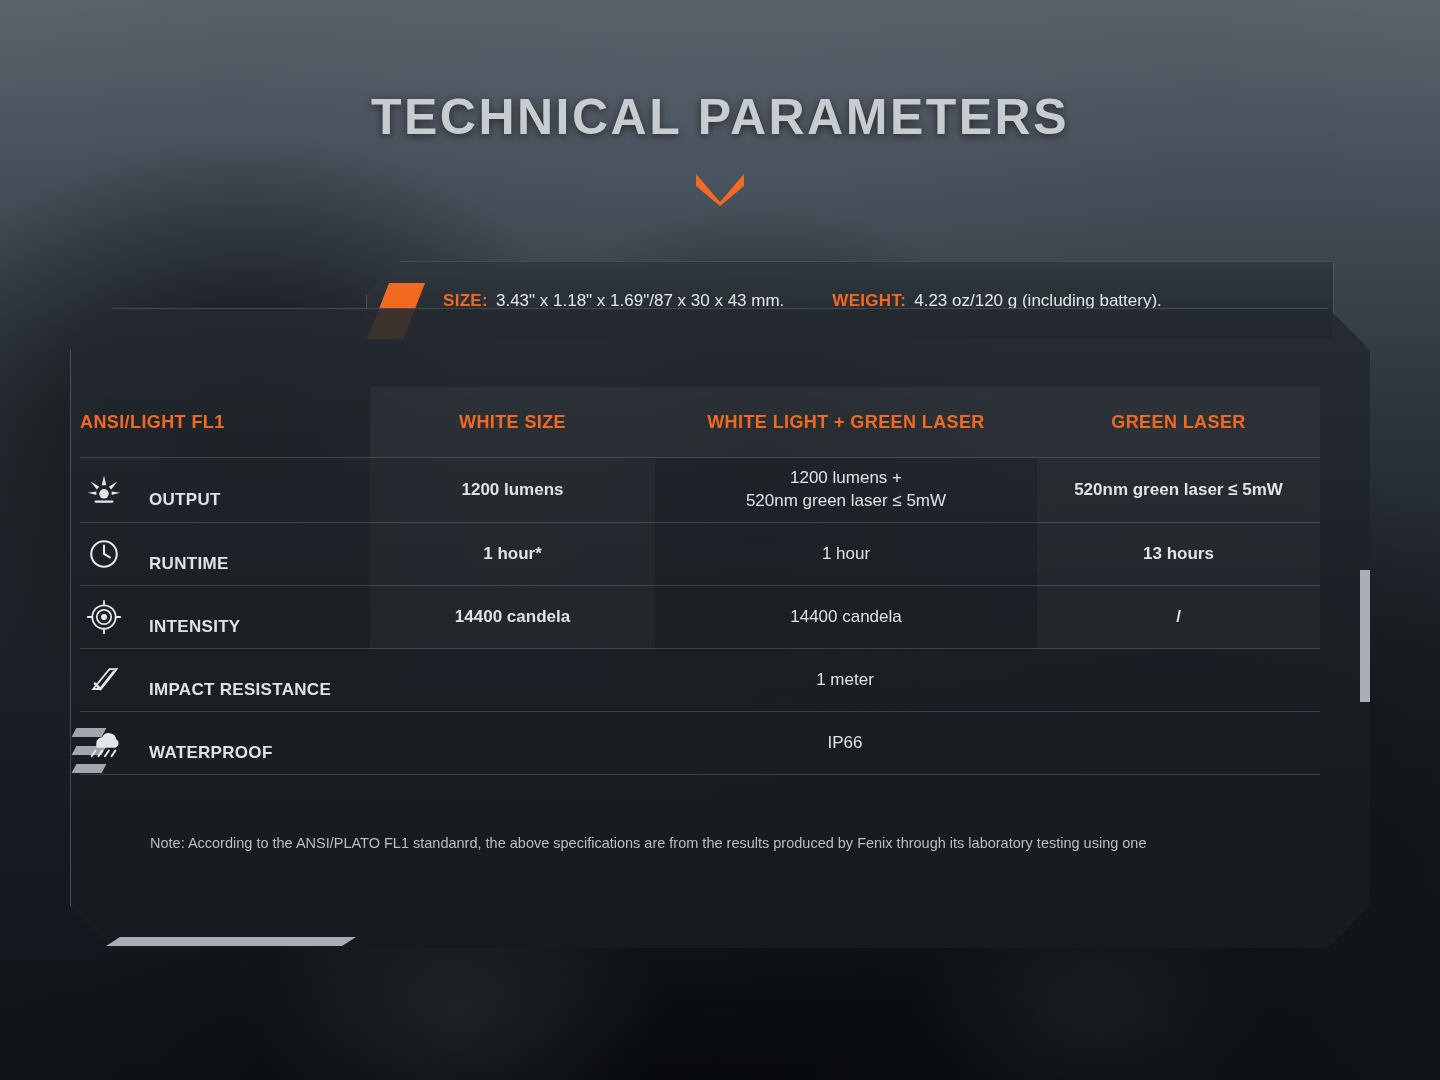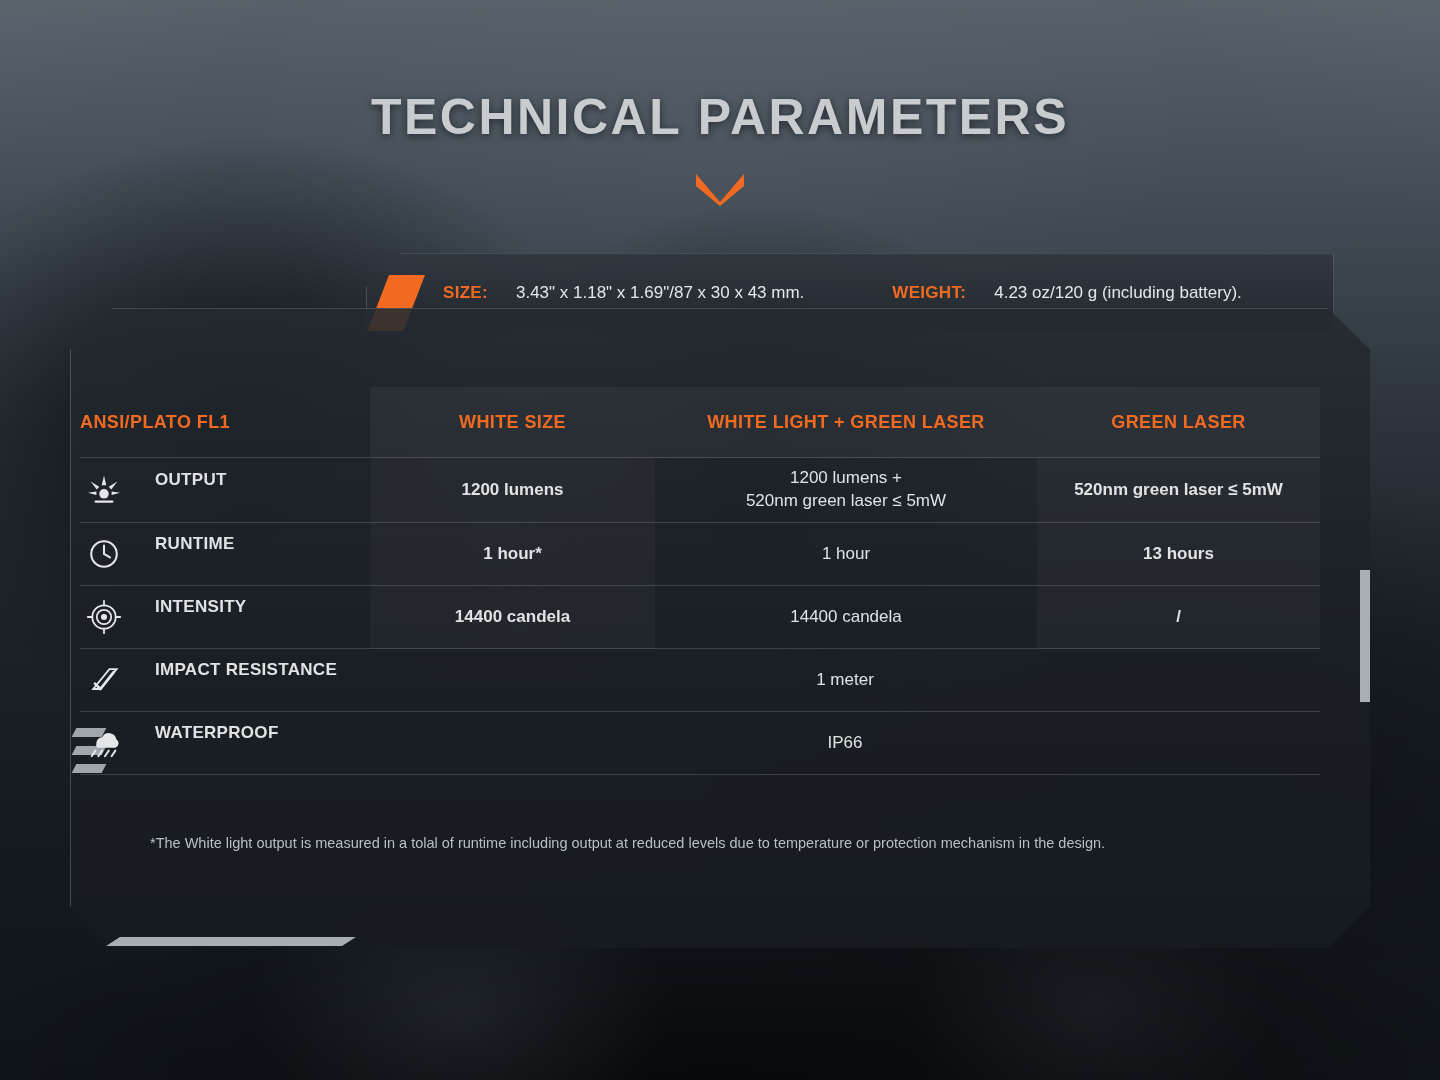--- a/index.html
+++ b/index.html
@@ -55,32 +55,31 @@
     left: 50%;
     transform: translateX(-50%);
     width: 52px;
     height: 34px;
   }
 
   
   .topbar {
     position: absolute;
     left: 366px;
-    top: 253px;
+    top: 261px;
     width: 968px;
     height: 78px;
     background: linear-gradient(180deg, rgba(48,55,61,0.92) 0%, rgba(33,39,45,0.92) 100%);
     border: 1px solid rgba(150,160,170,0.30);
     border-bottom: none;
     clip-path: polygon(34px 0, 100% 0, 100% 100%, 0 100%, 0 34px);
     display: flex;
     align-items: center;
     padding-left: 76px;
     box-sizing: border-box;
-    gap: 20px;
   }
   .topbar .orange-tab {
     position: absolute;
     left: 0px;
     top: 21px;
     width: 58px;
     height: 57px;
     background: #f26a21;
     clip-path: polygon(22px 0, 58px 0, 36px 57px, 0 57px);
   }
@@ -187,22 +186,22 @@
   .rowlabel {
     text-align: left;
     color: #c9ced2;
     font-size: 18px;
     font-weight: bold;
     letter-spacing: 0.3px;
     white-space: nowrap;
   }
   .rowlabel-wrap {
     display: flex;
-    align-items: flex-start;
-    gap: 30px;
+    align-items: flex-end;
+    gap: 24px;
     padding-left: 2px;
   }
   .ico {
     width: 42px;
     height: 40px;
     flex: none;
     display: inline-flex;
     align-items: center;
     justify-content: center;
   }
@@ -255,21 +254,21 @@
 
 <table class="tbl">
   <colgroup>
     <col class="c0">
       <col class="c1">
       <col class="c2">
       <col class="c3">
   </colgroup>
   <thead>
     <tr>
-      <th class="head-first">ANSI/PLATO FL1</th>
+      <th class="head-first">ANSI/LIGHT FL1</th>
       <th class="hdr-shade">WHITE SIZE</th>
       <th class="hdr-shade">WHITE LIGHT + GREEN LASER</th>
       <th class="hdr-shade">GREEN LASER</th>
     </tr>
   </thead>
   <tbody>
 
     <tr class="r-tall">
       <td class="rowlabel">
         <div class="rowlabel-wrap">
@@ -369,14 +368,14 @@
           </span>
           <span>WATERPROOF</span>
         </div>
       </td>
       <td colspan="3">IP66</td>
     </tr>
   </tbody>
 </table>
 
 <div class="note">
-  <p>*The White light output is measured in a tolal of runtime including output at reduced levels due to temperature or protection mechanism in the design.</p>
+  <p>Note: According to the ANSI/PLATO FL1 standanrd, the above specifications are from the results produced by Fenix through its laboratory testing using one</p>
 </div>
 
 </body></html>

